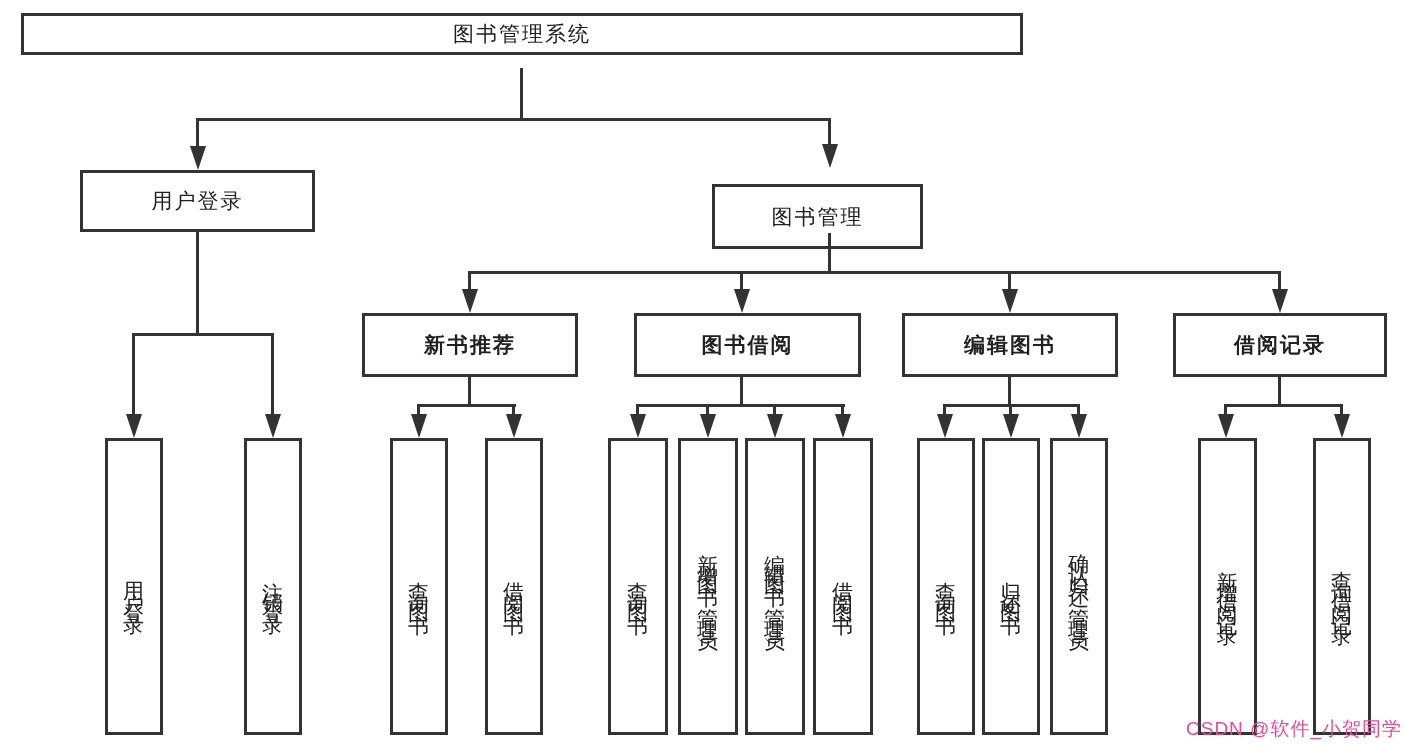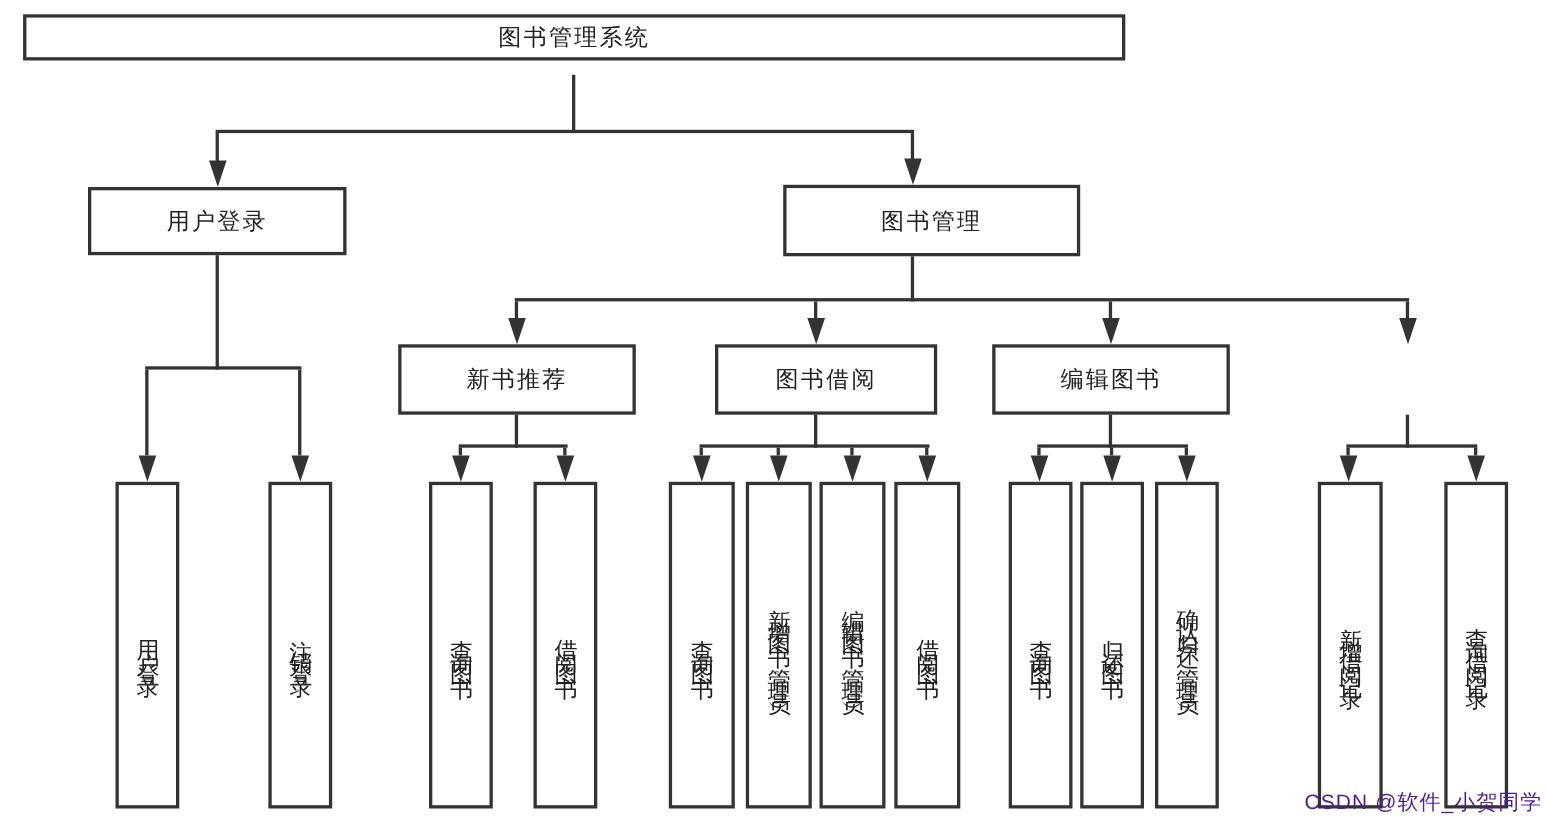--- a/index.html
+++ b/index.html
@@ -16,21 +16,21 @@
     box-sizing:border-box;
     border:3px solid #333333;
     background:#ffffff;
     display:flex;
     align-items:center;
     justify-content:center;
     font-size:21px;
     letter-spacing:2px;
     color:#212121;
   }
-  .l3{top:313px;height:64px;}
+  .l3{top:313px;height:64px;font-weight:bold;}
   .leaf{top:438px;height:297px;width:58px;}
   .leaf.w60{width:60px;}
   .vtext{
     writing-mode:vertical-rl;
     line-height:1;
     letter-spacing:11px;
     font-size:21px;
   }
   .h,.v{position:absolute;background:#333333;}
   .h{height:3px;}
@@ -40,21 +40,21 @@
     width:0;height:0;
     border-left:8px solid transparent;
     border-right:8px solid transparent;
     border-top:24px solid #333333;
   }
   .watermark{
     position:absolute;
     left:1186px;top:716px;
     font-size:19px;
     letter-spacing:1px;
-    color:#4c1d95;
+    color:#ec4899;
     z-index:10;
     white-space:nowrap;
   }
 </style>
 </head>
 <body>
 
 <div id="stage">
 
   <div class="box" style="left:21px;top:13px;width:1002px;height:42px;">
@@ -64,21 +64,21 @@
   <div class="v" style="left:520px;top:68px;height:53px;"></div>
   <div class="h" style="left:196px;top:118px;width:635px;"></div>
   <div class="v" style="left:196px;top:121px;height:26px;"></div>
   <div class="ar" style="left:190px;top:146px;"></div>
   <div class="v" style="left:828px;top:121px;height:24px;"></div>
   <div class="ar" style="left:822px;top:144px;"></div>
 
   <div class="box" style="left:80px;top:170px;width:235px;height:62px;">
     <span>用户登录</span>
   </div>
-  <div class="box" style="left:712px;top:168px;width:270px;height:65px;">
+  <div class="box" style="left:712px;top:184px;width:211px;height:65px;">
     <span>图书管理</span>
   </div>
 
   <div class="v" style="left:196px;top:232px;height:104px;"></div>
   <div class="h" style="left:132px;top:333px;width:142px;"></div>
   <div class="v" style="left:132px;top:336px;height:78px;"></div>
   <div class="ar" style="left:126px;top:414px;"></div>
   <div class="v" style="left:271px;top:336px;height:78px;"></div>
   <div class="ar" style="left:265px;top:414px;"></div>
 
@@ -89,25 +89,28 @@
   <div class="v" style="left:740px;top:274px;height:16px;"></div>
   <div class="ar" style="left:734px;top:289px;"></div>
   <div class="v" style="left:1008px;top:274px;height:16px;"></div>
   <div class="ar" style="left:1002px;top:289px;"></div>
   <div class="v" style="left:1278px;top:274px;height:16px;"></div>
   <div class="ar" style="left:1272px;top:289px;"></div>
 
   <div class="box l3" style="left:362px;width:216px;">
     <span>新书推荐</span>
   </div>
-  <div class="box l3" style="left:634px;width:202px;margin-left:16px;">
+  <div class="box l3" style="left:634px;width:227px;">
     <span>图书借阅</span>
   </div>
   <div class="box l3" style="left:902px;width:216px;">
     <span>编辑图书</span>
+  </div>
+  <div class="box l3" style="left:1173px;width:214px;">
+    <span>借阅记录</span>
   </div>
 
   <div class="v" style="left:468px;top:377px;height:30px;"></div>
   <div class="h" style="left:417px;top:404px;width:99px;"></div>
   <div class="v" style="left:417px;top:407px;height:7px;"></div>
   <div class="ar" style="left:411px;top:414px;"></div>
   <div class="v" style="left:512px;top:407px;height:7px;"></div>
   <div class="ar" style="left:506px;top:414px;"></div>
 
   <div class="v" style="left:740px;top:377px;height:30px;"></div>

